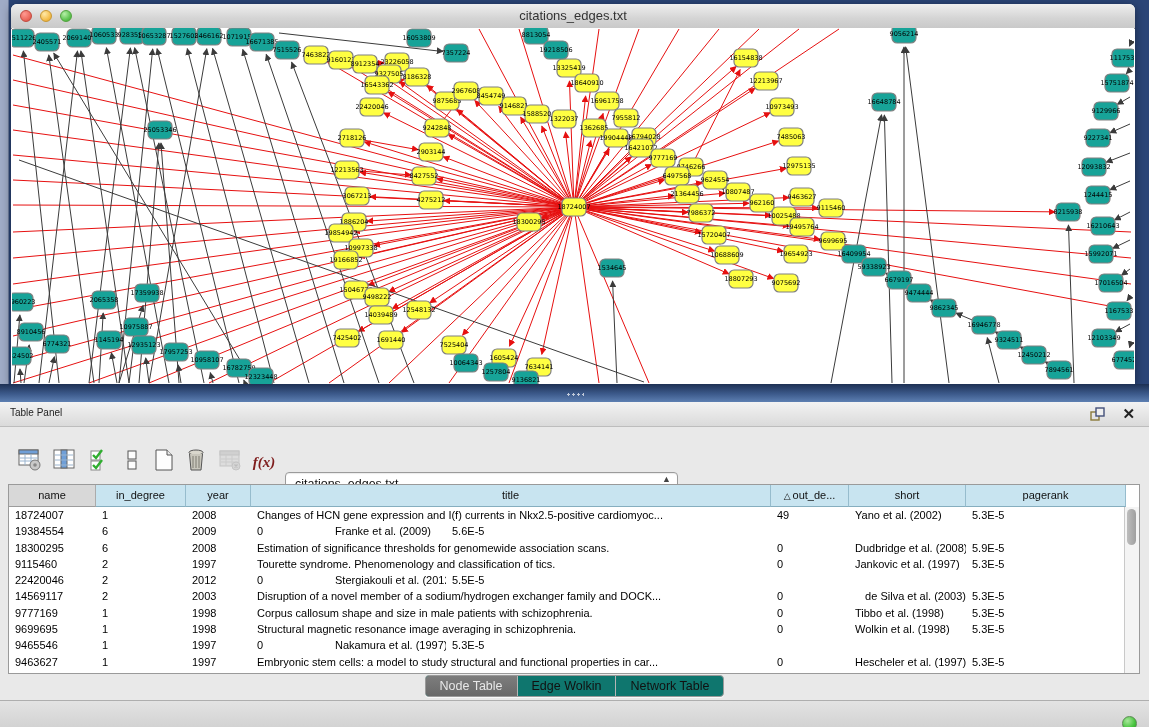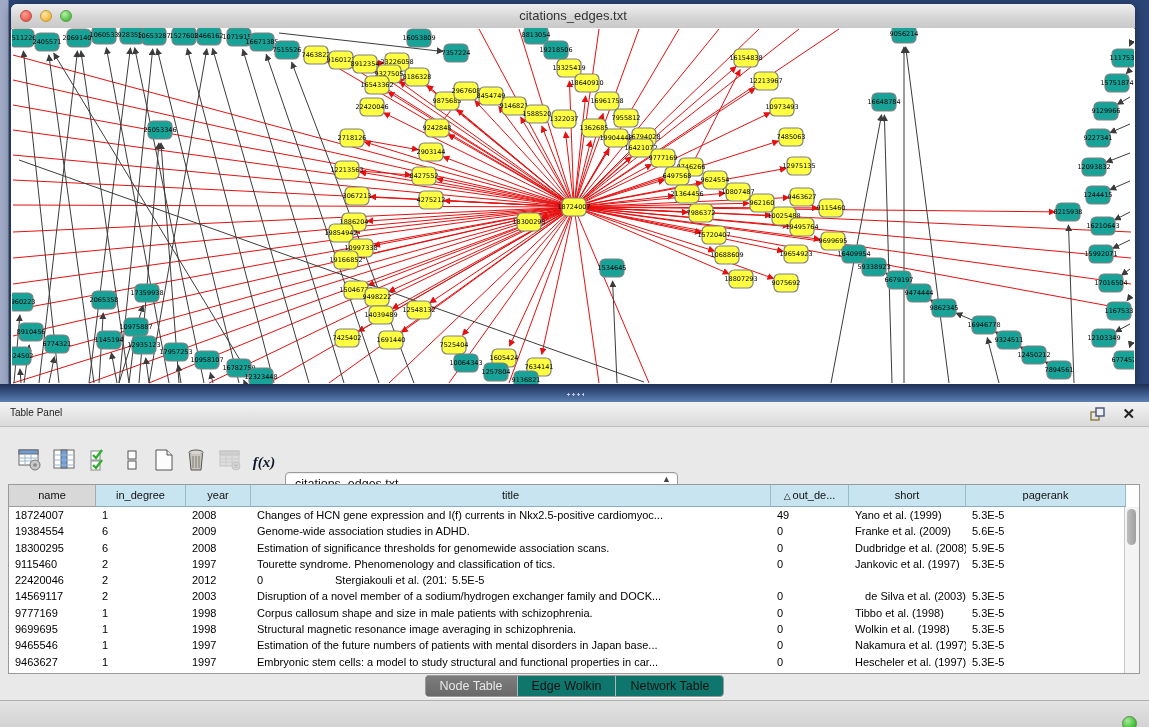--- a/index.html
+++ b/index.html
@@ -37,21 +37,21 @@
   .table-panel{position:absolute;left:0;top:402px;width:1149px;height:298px;background:#e9e9e9;}
   .panel-titlebar{position:absolute;left:0;top:0;width:100%;height:24px;
     background:linear-gradient(#f3f3f3,#dadada);border-bottom:1px solid #bdbdbd;}
   .panel-title{position:absolute;left:10px;top:5px;font-size:10px;color:#222;}
   .panel-float{position:absolute;right:44px;top:5px;width:15px;height:15px;cursor:pointer;}
   .panel-close{position:absolute;right:14px;top:3px;font-size:15px;font-weight:bold;color:#222;cursor:pointer;}
 
   .toolbar{position:absolute;left:0;top:24px;width:100%;height:56px;}
   .tb-btn{position:absolute;top:22px;width:24px;height:24px;border:none;background:transparent;padding:0;cursor:pointer;}
   .tb-btn svg{display:block;}
-  .fx{font-family:"Liberation Serif",serif;font-style:italic;font-weight:bold;font-size:15px;color:#0f172a;}
+  .fx{font-family:"Liberation Serif",serif;font-style:italic;font-weight:bold;font-size:15px;color:#7f1d1d;}
   .combo{position:absolute;left:285px;top:46px;width:393px;height:23px;background:#fff;
     border:1px solid #9b9b9b;border-radius:4px;box-sizing:border-box;cursor:pointer;
     box-shadow:inset 0 1px 1px rgba(0,0,0,.08);}
   .combo .val{position:absolute;left:9px;top:4px;font-size:12.5px;color:#111;}
   .combo .arrows{position:absolute;right:6px;top:2px;font-size:9px;color:#444;line-height:9px;text-align:center;}
 
   .tablebox{position:absolute;left:8px;top:82px;width:1132px;height:190px;
     border:1px solid #9a9a9a;background:#fff;box-sizing:border-box;}
   .thead{display:flex;height:22px;border-radius:9px;}
   .th{box-sizing:border-box;height:22px;background:#c8e4f0;border-right:1px solid #96bccd;
@@ -865,28 +865,27 @@
         <div class="th" style="width: 117px;"><span>short</span></div>
         <div class="th" style="width: 160px;"><span>pagerank</span></div>
       </div>
     <div class="tbody" id="tbody">
         <div class="tr">
           <div class="td" style="width: 87px;">18724007</div>
           <div class="td" style="width: 90px;">1</div>
           <div class="td" style="width: 65px;">2008</div>
           <div class="td" style="width: 520px;">Changes of HCN gene expression and I(f) currents in Nkx2.5-positive cardiomyoc...</div>
           <div class="td" style="width: 78px;">49</div>
-          <div class="td" style="width: 117px;">Yano et al. (1999)</div>
+          <div class="td" style="width: 117px;">Yano et al. (2002)</div>
           <div class="td" style="width: 160px;">5.3E-5</div>
         </div>
         <div class="tr">
           <div class="td" style="width: 87px;">19384554</div>
           <div class="td" style="width: 90px;">6</div>
           <div class="td" style="width: 65px;">2009</div>
-          <div class="td" style="width: 520px;">Genome-wide association studies in ADHD.</div>
           <div class="td" style="width: 78px;">0</div>
           <div class="td" style="width: 117px;">Franke et al. (2009)</div>
           <div class="td" style="width: 160px;">5.6E-5</div>
         </div>
         <div class="tr">
           <div class="td" style="width: 87px;">18300295</div>
           <div class="td" style="width: 90px;">6</div>
           <div class="td" style="width: 65px;">2008</div>
           <div class="td" style="width: 520px;">Estimation of significance thresholds for genomewide association scans.</div>
           <div class="td" style="width: 78px;">0</div>
@@ -934,21 +933,20 @@
           <div class="td" style="width: 65px;">1998</div>
           <div class="td" style="width: 520px;">Structural magnetic resonance image averaging in schizophrenia.</div>
           <div class="td" style="width: 78px;">0</div>
           <div class="td" style="width: 117px;">Wolkin et al. (1998)</div>
           <div class="td" style="width: 160px;">5.3E-5</div>
         </div>
         <div class="tr">
           <div class="td" style="width: 87px;">9465546</div>
           <div class="td" style="width: 90px;">1</div>
           <div class="td" style="width: 65px;">1997</div>
-          <div class="td" style="width: 520px;">Estimation of the future numbers of patients with mental disorders in Japan base...</div>
           <div class="td" style="width: 78px;">0</div>
           <div class="td" style="width: 117px;">Nakamura et al. (1997)</div>
           <div class="td" style="width: 160px;">5.3E-5</div>
         </div>
         <div class="tr">
           <div class="td" style="width: 87px;">9463627</div>
           <div class="td" style="width: 90px;">1</div>
           <div class="td" style="width: 65px;">1997</div>
           <div class="td" style="width: 520px;">Embryonic stem cells: a model to study structural and functional properties in car...</div>
           <div class="td" style="width: 78px;">0</div>

